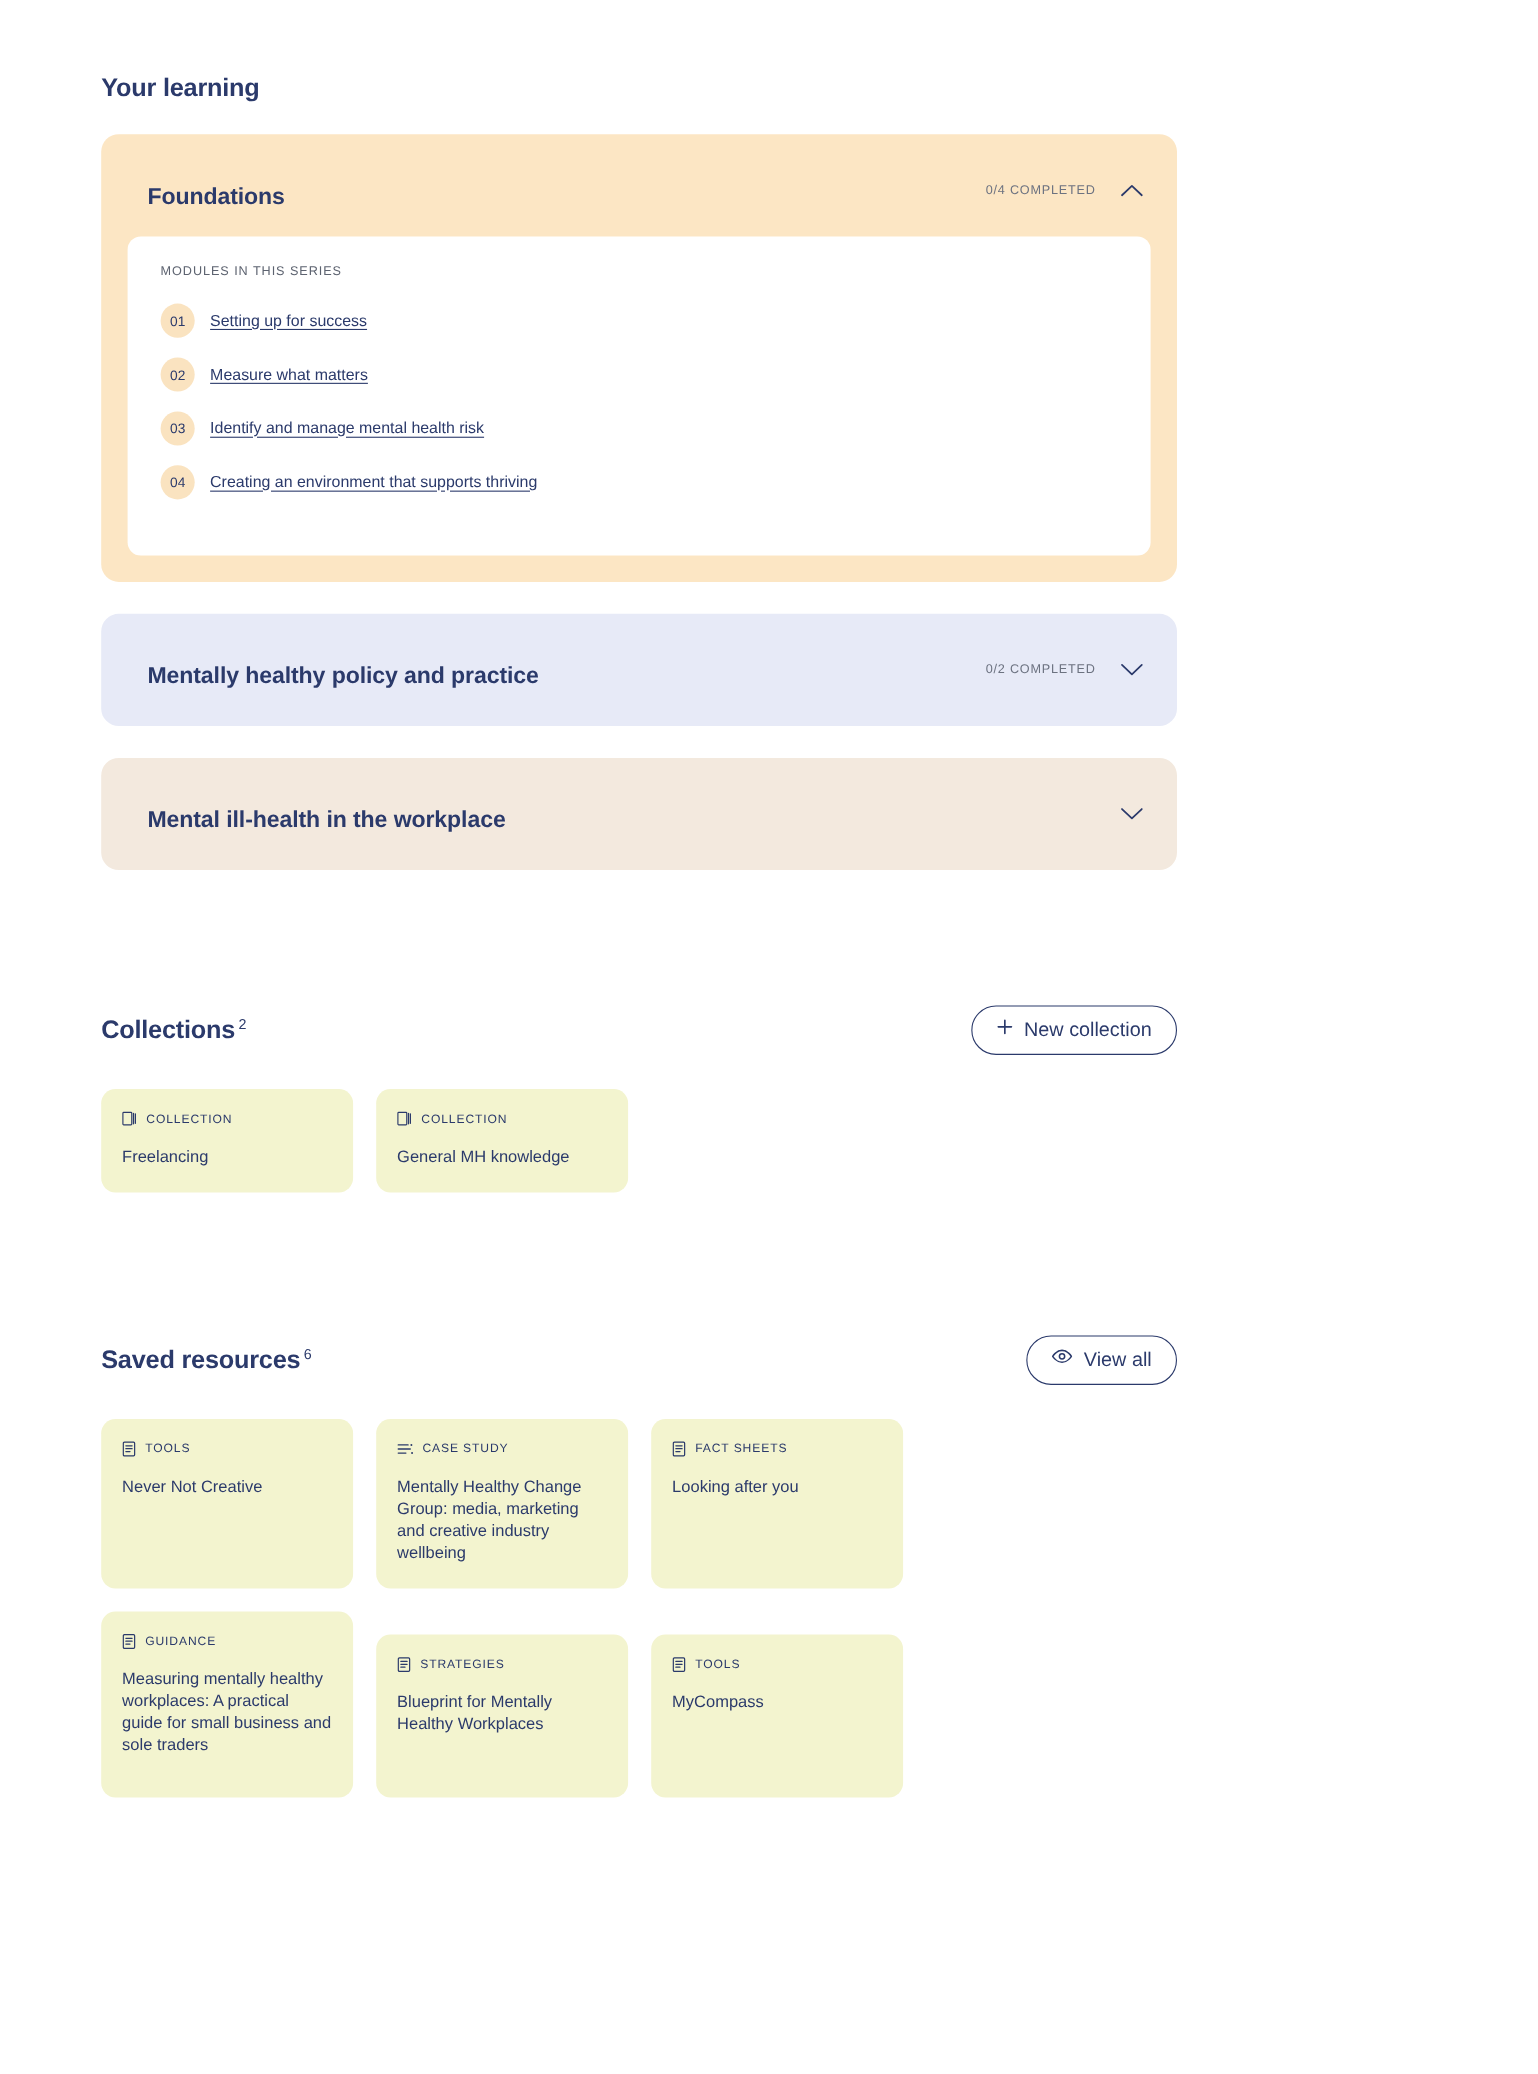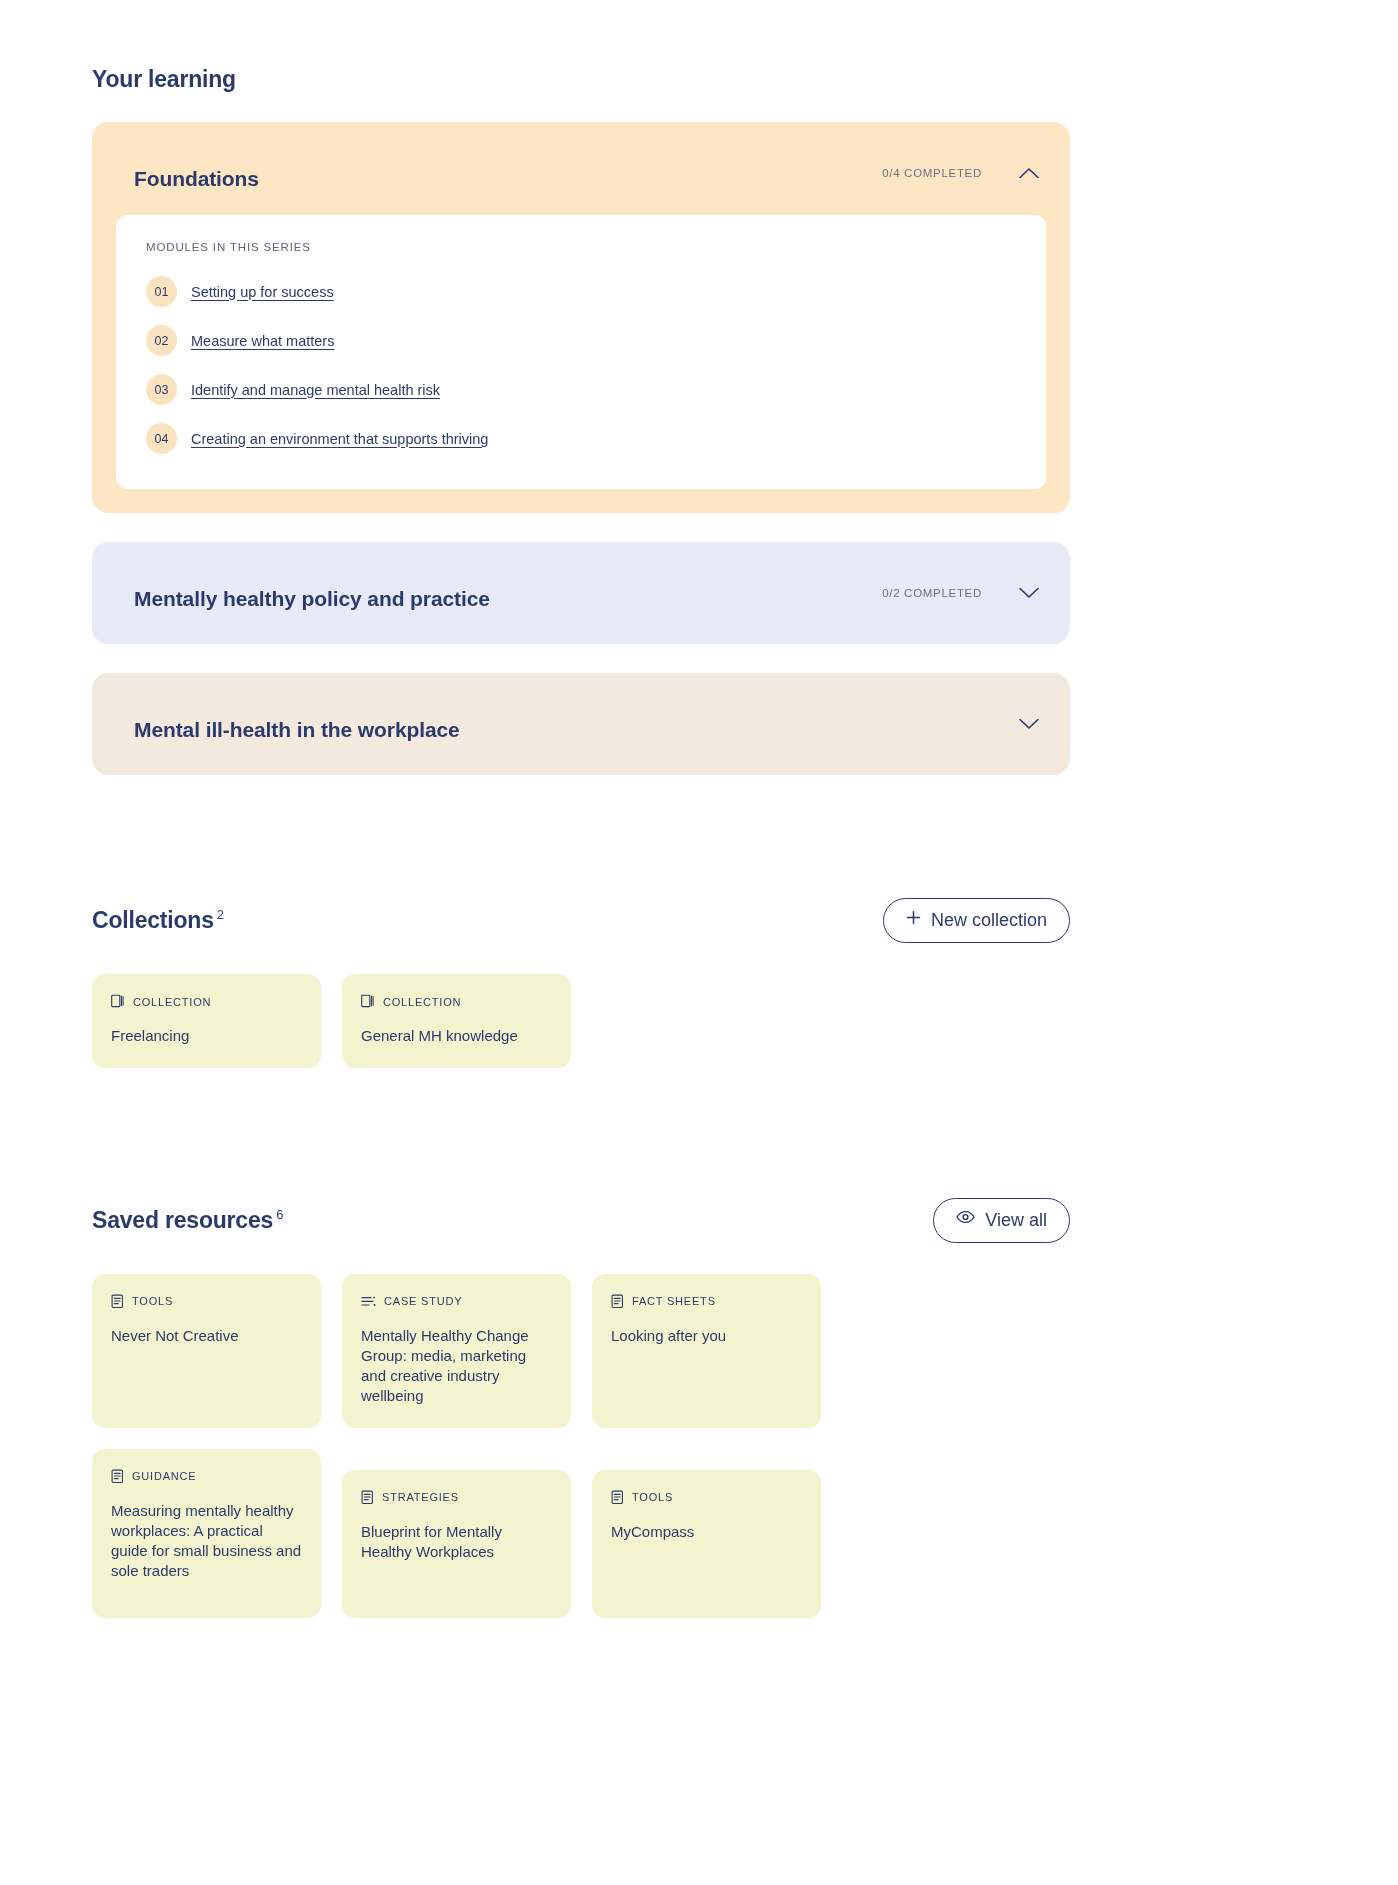--- a/index.html
+++ b/index.html
@@ -78,42 +78,42 @@
   .acc-title{
     color:var(--navy-deep);
     font-size:21px;
     font-weight:bold;
     letter-spacing:-0.1px;
     margin-top:12px;
   }
   .acc-right{
     display:flex;
     align-items:center;
-    gap:36px;
+    gap:22px;
   }
   .acc-count{
     color:#6c7280;
     font-size:11.5px;
     letter-spacing:0.7px;
     font-weight:normal;
     white-space:nowrap;
   }
   .chev{
     width:22px;height:22px;
     display:flex;align-items:center;justify-content:center;
     flex:0 0 auto;
   }
   .chev svg{display:block;}
 
   
   .acc-body{padding:0 24px 24px 24px;}
   .panel{
     background:var(--white);
     border-radius:12px;
-    padding:26px 30px 30px 30px;
+    padding:26px 30px 46px 30px;
   }
   .panel-label{
     color:var(--grey);
     font-size:11.5px;
     letter-spacing:0.85px;
     margin-bottom:18px;
   }
   .module{
     display:flex;
     align-items:center;

